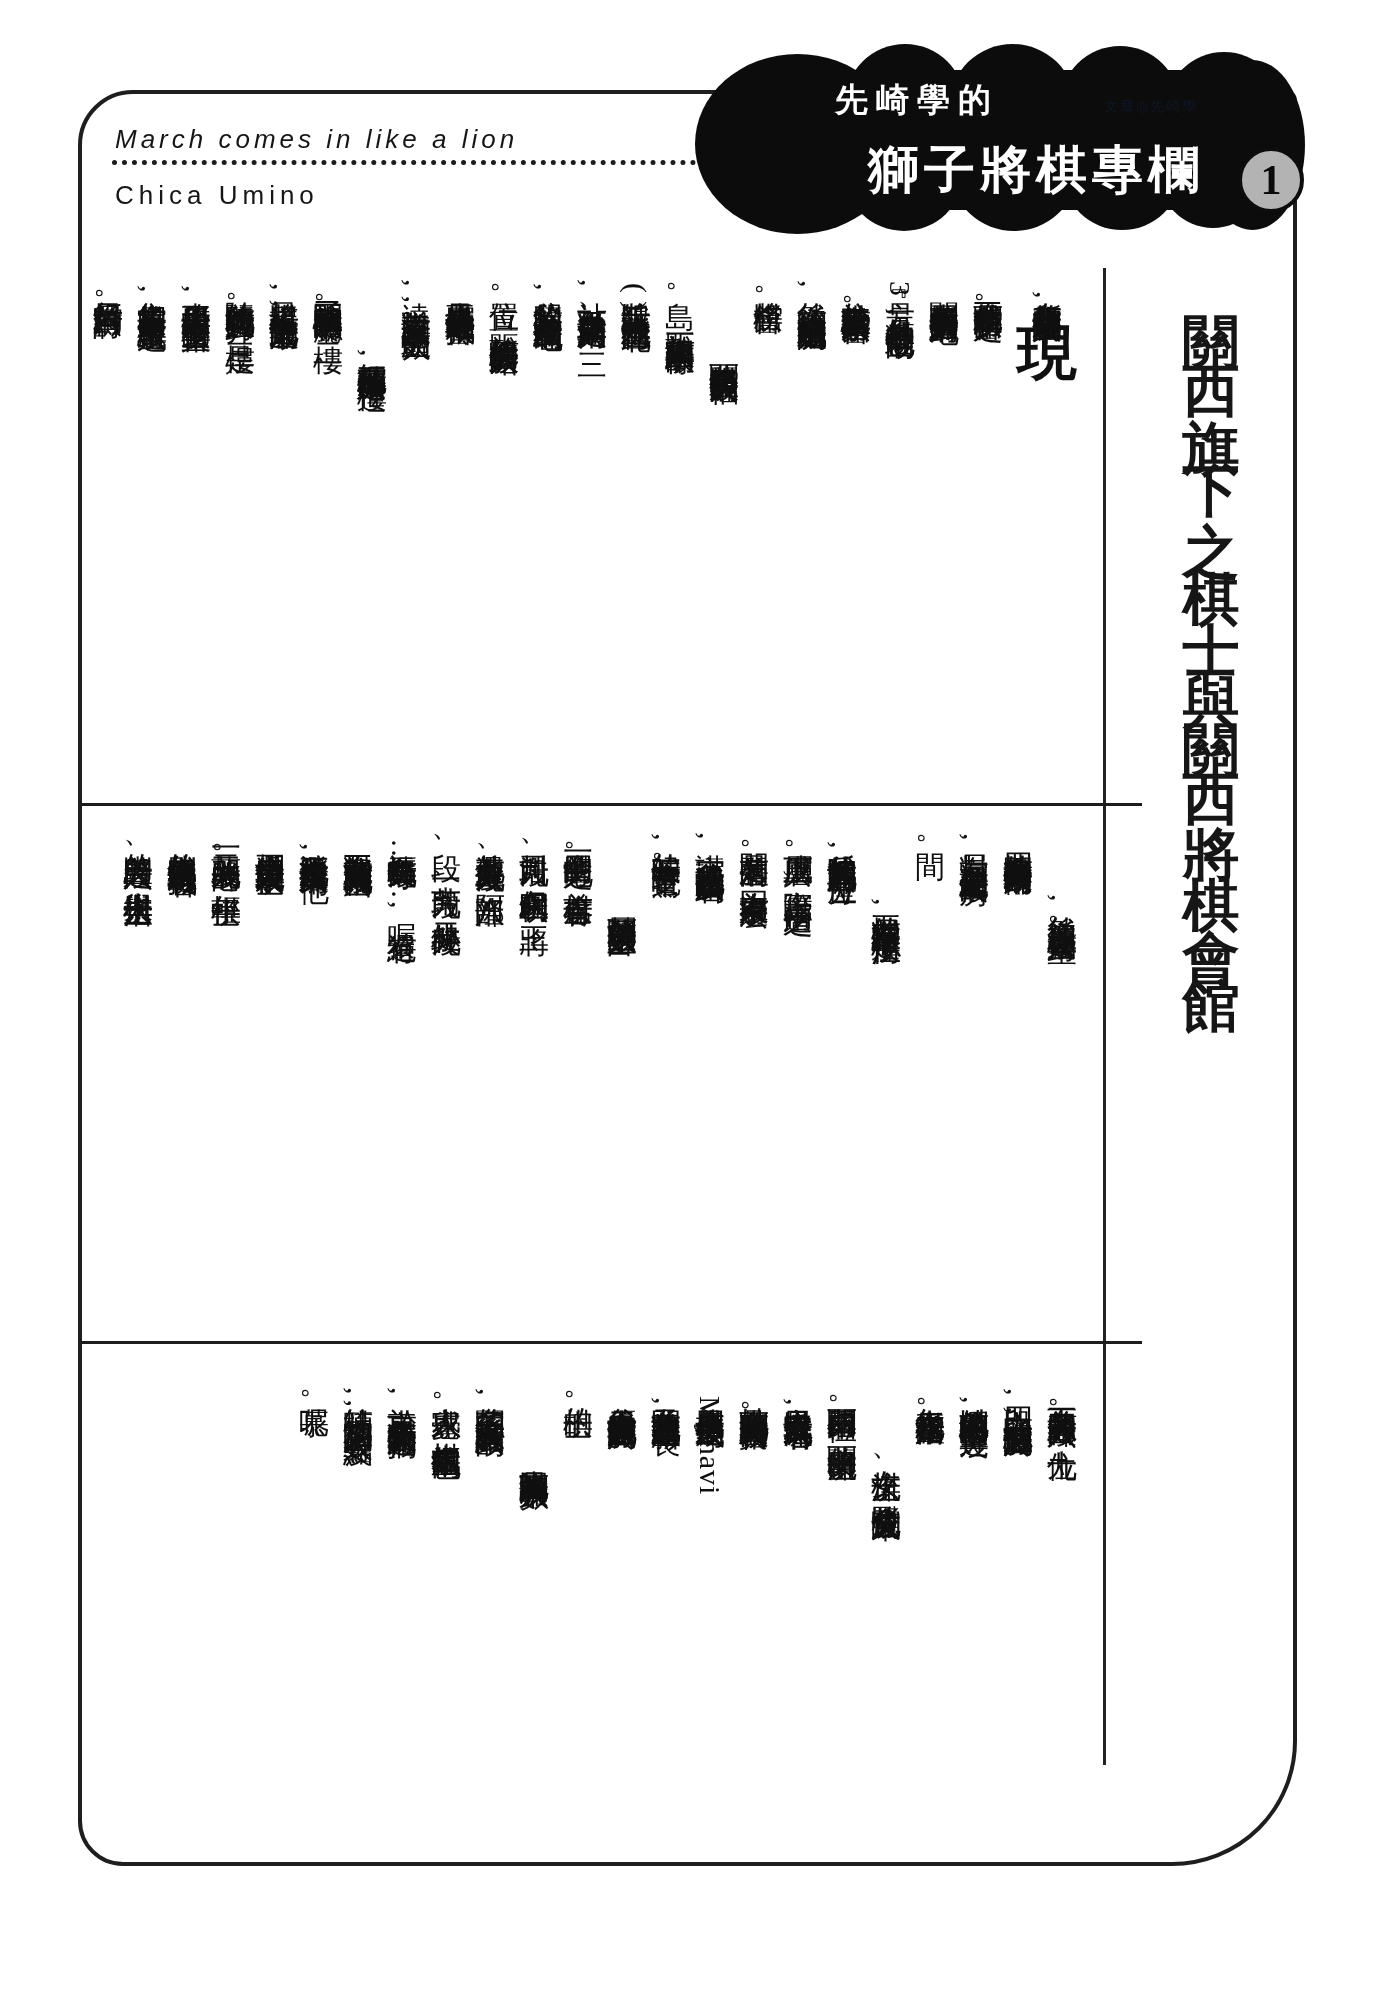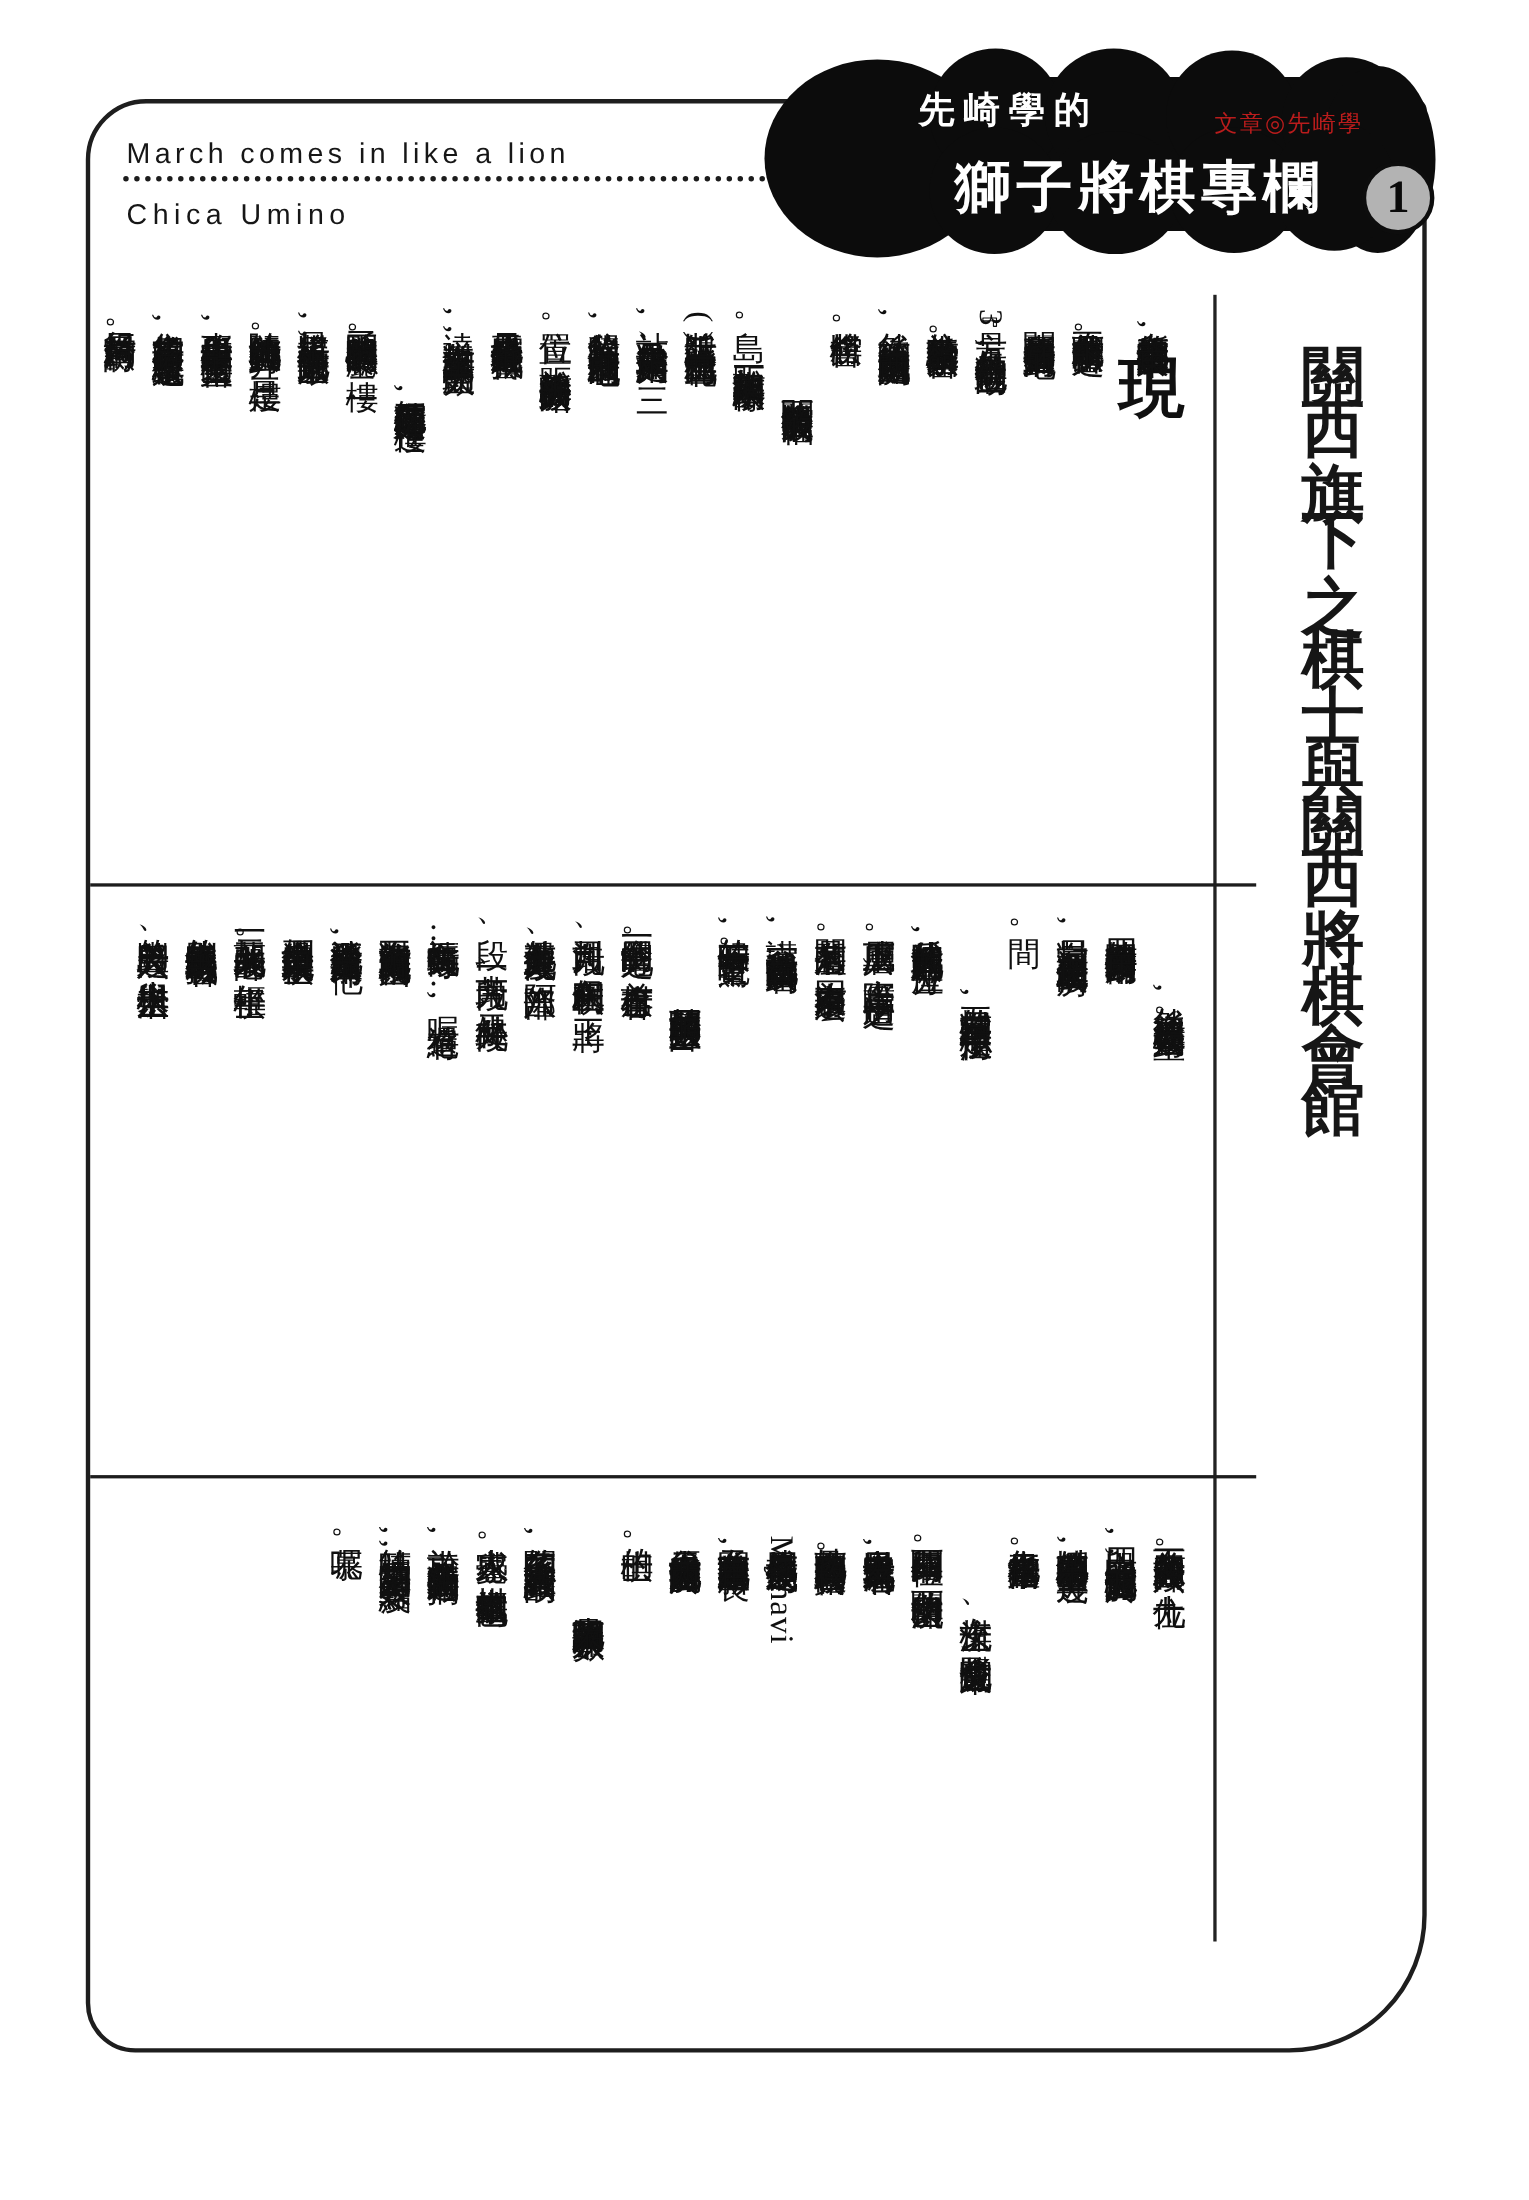--- a/index.html
+++ b/index.html
@@ -13,21 +13,21 @@
   
   .frame{
     left:78px;top:90px;width:1211px;height:1768px;
     border:4px solid #1e1e1e;
     border-radius:55px 10px 125px 45px;
   }
 
   
   .series-title{
     left:115px;top:124px;font-family:"Liberation Sans","DejaVu Sans",sans-serif;
-    font-size:26px;letter-spacing:4px;color:#161616;white-space:nowrap;
+    font-size:26px;letter-spacing:4px;color:#161616;white-space:nowrap;font-style:italic;
   }
   .header-dotted{
     left:112px;top:160px;width:584px;height:0;border-top:5px dotted #1c1c1c;
   }
   .author-name{
     left:115px;top:180px;font-family:"Liberation Sans","DejaVu Sans",sans-serif;
     font-size:26px;letter-spacing:5px;color:#161616;white-space:nowrap;
   }
 
   
@@ -36,21 +36,21 @@
   .lobe.core{border-radius:70px;}
   .bubble-line1{
     left:835px;top:78px;font-size:33px;font-weight:600;color:#ffffff;
     letter-spacing:8px;white-space:nowrap;
   }
   .bubble-line2{
     left:832px;top:136px;font-size:51px;font-weight:600;color:#ffffff;
     letter-spacing:5px;white-space:nowrap;margin-left:36px;
   }
   .bubble-credit{
-    left:1104px;top:98px;font-size:21px;color:#b91c1c;letter-spacing:2px;white-space:nowrap;
+    left:1104px;top:98px;font-size:14px;color:#0f172a;letter-spacing:2px;white-space:nowrap;
   }
 
   
   .issue-badge{
     left:1238px;top:147px;width:58px;height:58px;border-radius:50%;
     background:#b3b3b3;border:4px solid #0d0d0d;
     display:flex;align-items:center;justify-content:center;
   }
   .issue-badge span{
     font-size:42px;font-weight:700;color:#0a0a0a;line-height:1;

